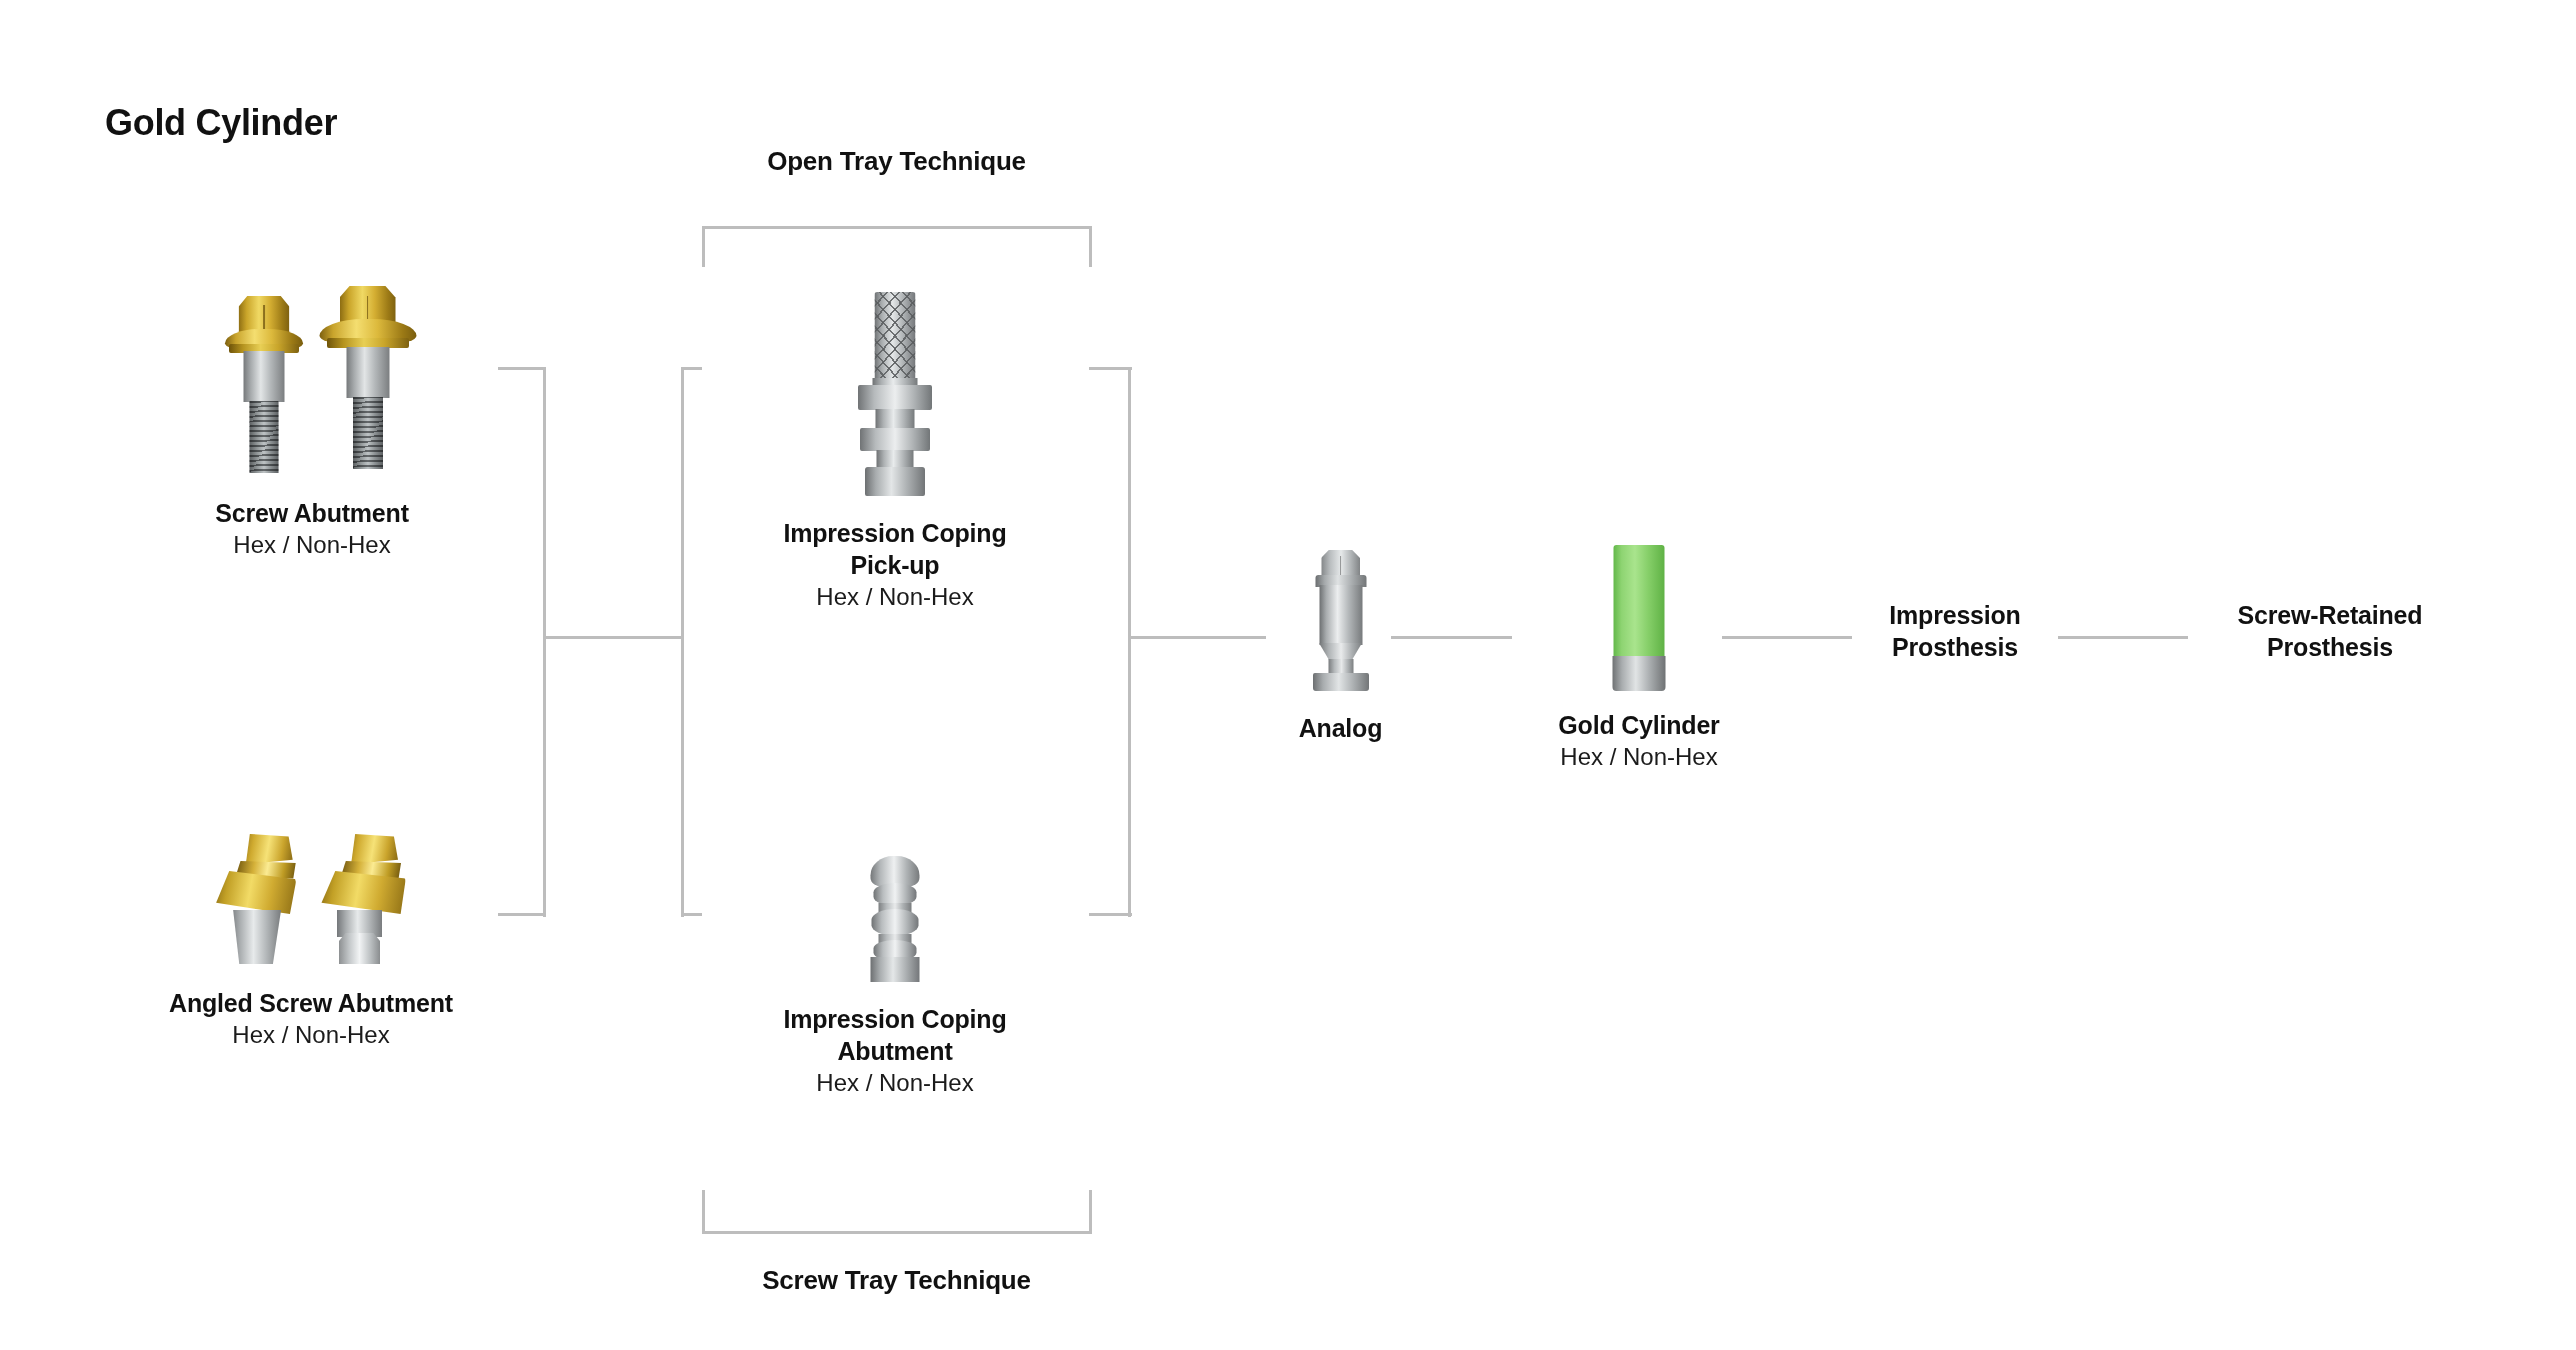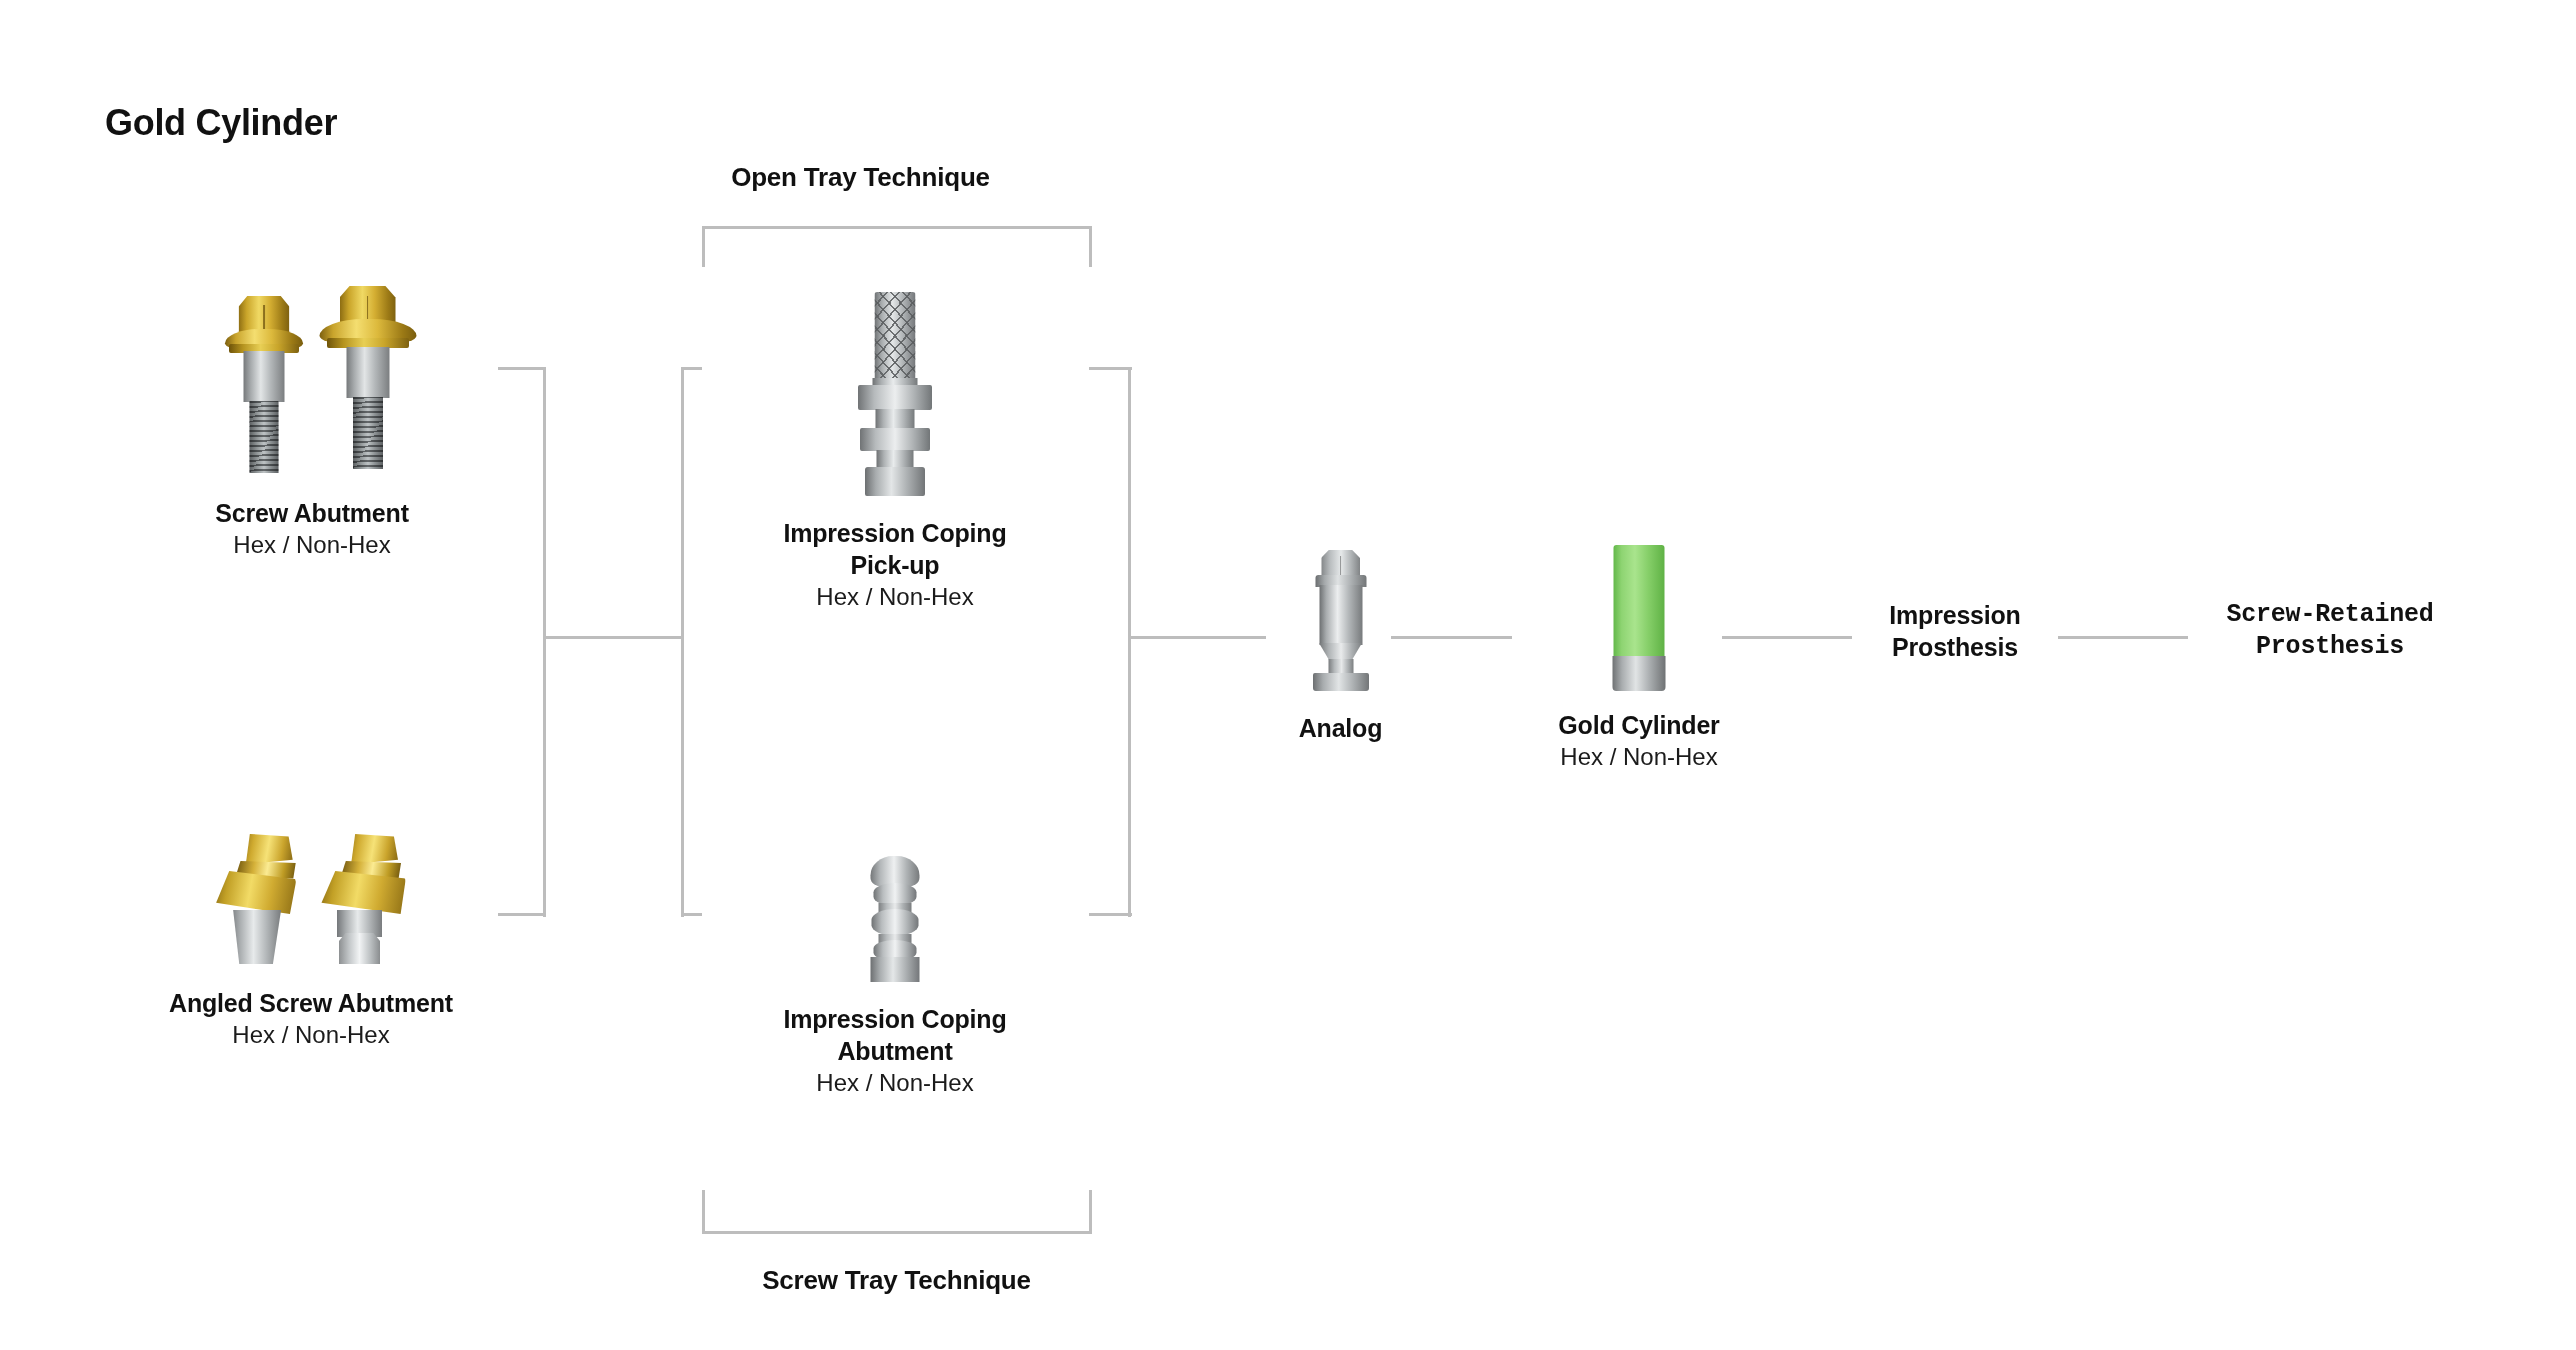--- a/index.html
+++ b/index.html
@@ -182,21 +182,21 @@
     position:absolute;left:50%;transform:translateX(-50%);
     background:linear-gradient(90deg,#6f7274 0%,#a9adaf 18%,#e1e4e5 44%,#aaaeb0 70%,#6f7274 100%);
     border-radius:0 0 3.9px 3.9px;
   }
 </style>
 </head>
 <body>
 
 <div class="abs title">Gold Cylinder</div>
 
-<div class="abs tech" style="left:666px;top:146px;width:389px;margin-top:16px;">Open Tray Technique</div>
+<div class="abs tech" style="left:702px;top:146px;width:389px;">Open Tray Technique</div>
 
 <div class="abs ln hln" style="left:702px;top:226px;width:389px;"></div>
 <div class="abs ln vln" style="left:702px;top:226px;height:41px;"></div>
 <div class="abs ln vln" style="left:1089px;top:226px;height:41px;"></div>
 
 <div class="abs tech" style="left:702px;top:1265px;width:389px;">Screw Tray Technique</div>
 
 <div class="abs ln hln" style="left:702px;top:1231px;width:389px;"></div>
 <div class="abs ln vln" style="left:702px;top:1190px;height:44px;"></div>
 <div class="abs ln vln" style="left:1089px;top:1190px;height:44px;"></div>
@@ -317,17 +317,17 @@
   </div>
   <div class="lbl" style="margin-top:17.5px;">Gold Cylinder</div>
   <div class="sub">Hex / Non-Hex</div>
 </div>
 
 <div class="abs stack" style="left:1852px;top:599px;width:206px;">
   <div class="lbl">Impression</div>
   <div class="lbl">Prosthesis</div>
 </div>
 
-<div class="abs stack" style="left:2189px;top:599px;width:282px;font-family:Liberation Mono, monospace;">
+<div class="abs stack" style="left:2189px;top:599px;width:282px;">
   <div class="lbl">Screw-Retained</div>
   <div class="lbl">Prosthesis</div>
 </div>
 
 
 </body></html>

